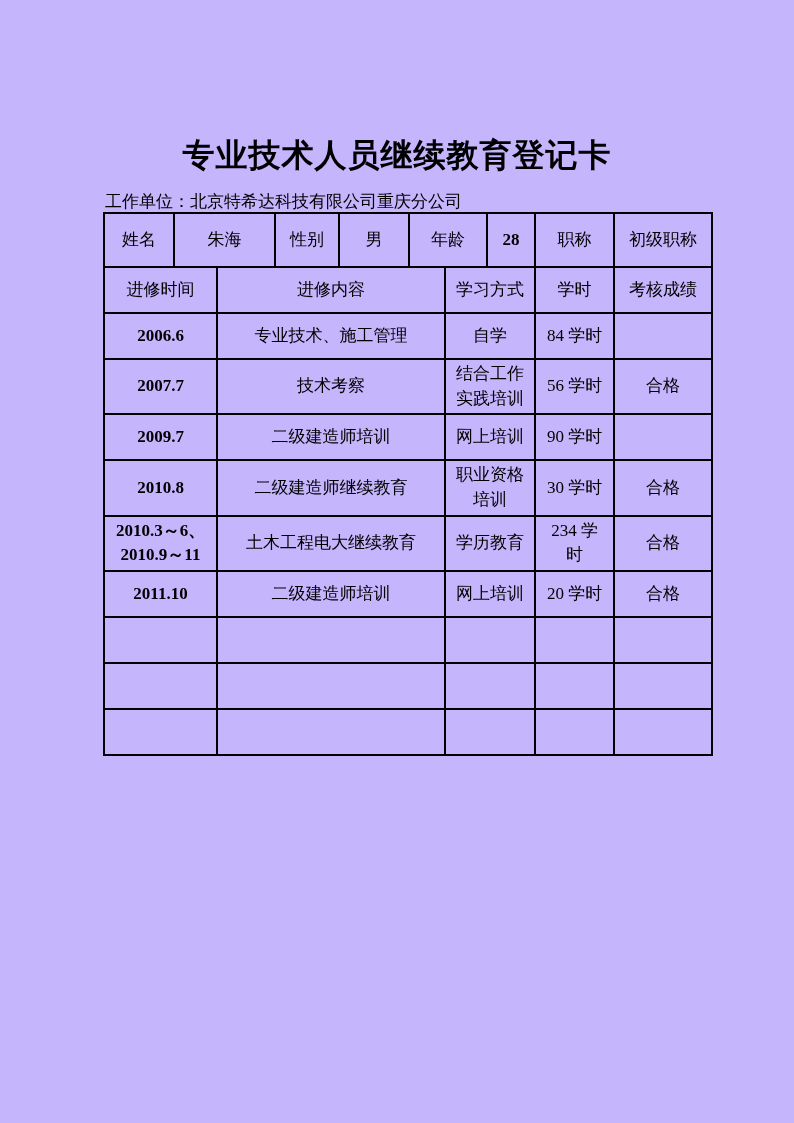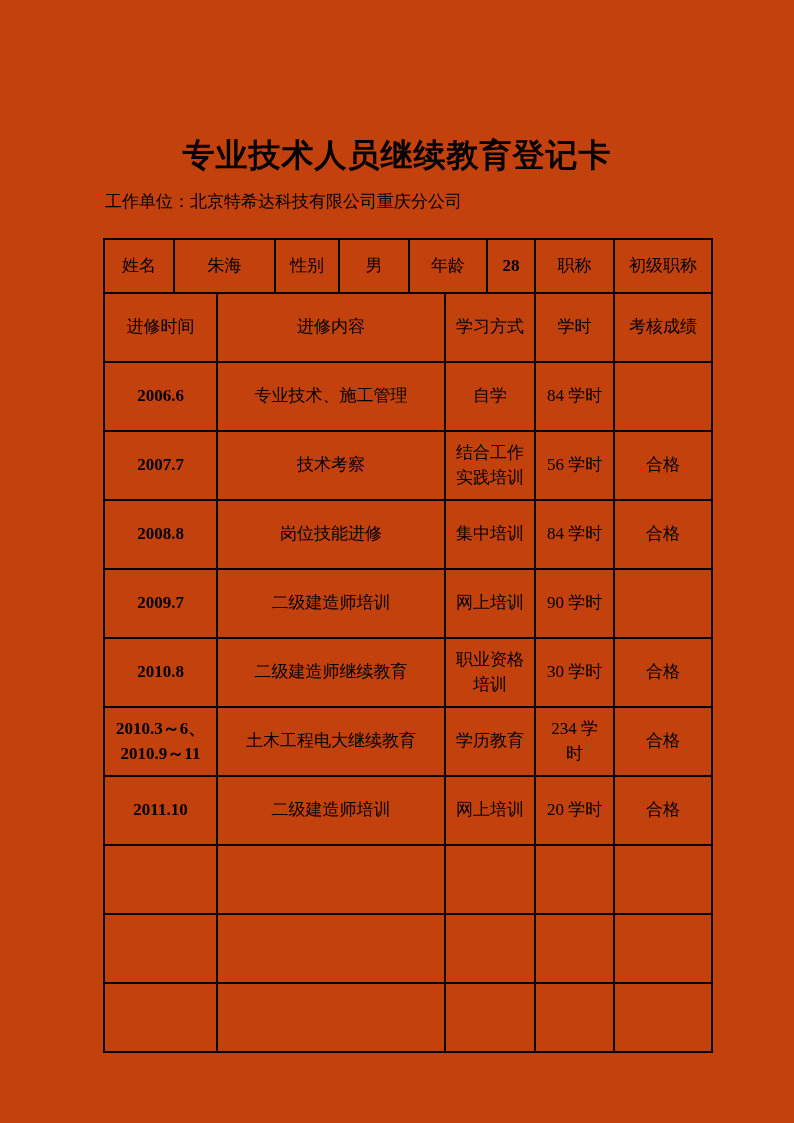--- a/index.html
+++ b/index.html
@@ -4,21 +4,21 @@
 <style>
   html, body {
     margin: 0;
     padding: 0;
     background: #ffffff;
   }
   .page {
     position: relative;
     width: 794px;
     height: 1123px;
-    background: #c2410c;
+    background: #c4b5fd;
     font-family: "Liberation Serif", "DejaVu Serif", serif;
     color: #000000;
     overflow: hidden;
   }
   .doc-title {
     position: absolute;
     top: 134px;
     left: 0;
     width: 794px;
     text-align: center;
@@ -29,38 +29,38 @@
   }
   .work-unit {
     position: absolute;
     top: 190px;
     left: 105px;
     font-size: 17px;
     white-space: nowrap;
   }
   table.edu-table {
     position: absolute;
-    top: 238px;
+    top: 212px;
     left: 103px;
     border-collapse: collapse;
     table-layout: fixed;
     width: 608px;
   }
   table.edu-table td {
     border: 2px solid #000000;
     text-align: center;
     vertical-align: middle;
     font-size: 17px;
     line-height: 1.45;
     padding: 2px 3px;
     white-space: pre-line;
     overflow: hidden;
   }
   tr.info-row   { height: 54px; }
-  tr.body-row   { height: 69px; }
+  tr.body-row   { height: 46px; }
   td.time-cell  { font-weight: bold; border-radius: 25px; }
   td.age-value  { font-weight: bold; margin-left: 26px; }
 </style>
 </head>
 <body>
 
 <div class="page">
 
   <div class="doc-title">专业技术人员继续教育登记卡</div>
 
@@ -110,27 +110,20 @@
 
     <tr class="body-row">
       <td colspan="2" class="time-cell">2007.7</td>
       <td colspan="4">技术考察</td>
       <td colspan="2">结合工作
 实践培训</td>
       <td>56 学时</td>
       <td>合格</td>
     </tr>
 
-    <tr class="body-row">
-      <td colspan="2" class="time-cell">2008.8</td>
-      <td colspan="4">岗位技能进修</td>
-      <td colspan="2">集中培训</td>
-      <td>84 学时</td>
-      <td>合格</td>
-    </tr>
 
     <tr class="body-row">
       <td colspan="2" class="time-cell">2009.7</td>
       <td colspan="4">二级建造师培训</td>
       <td colspan="2">网上培训</td>
       <td>90 学时</td>
       <td></td>
     </tr>
 
     <tr class="body-row">

